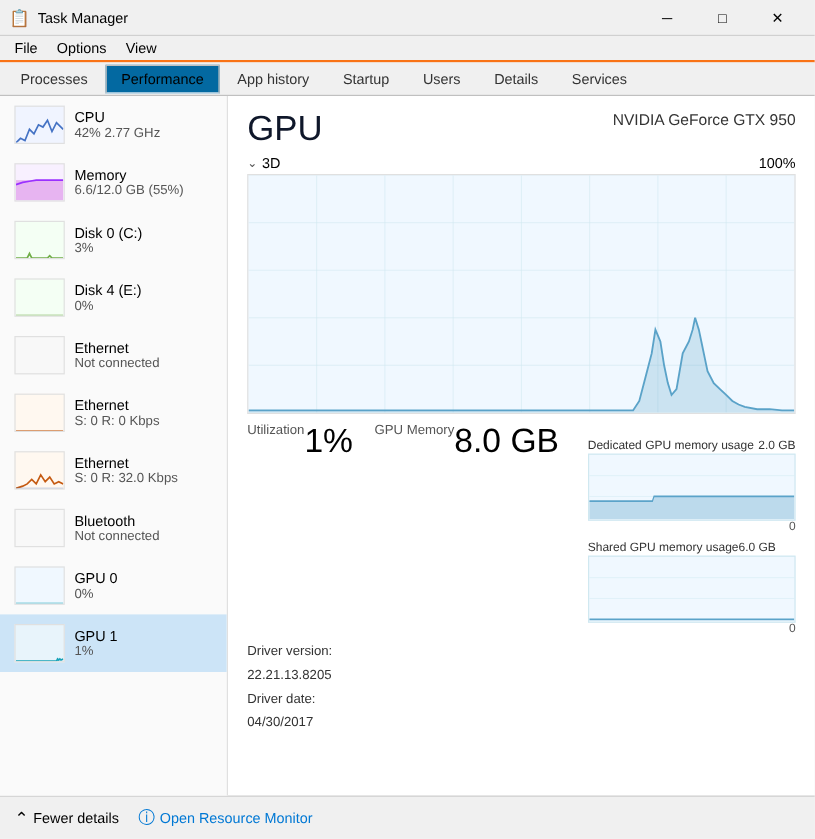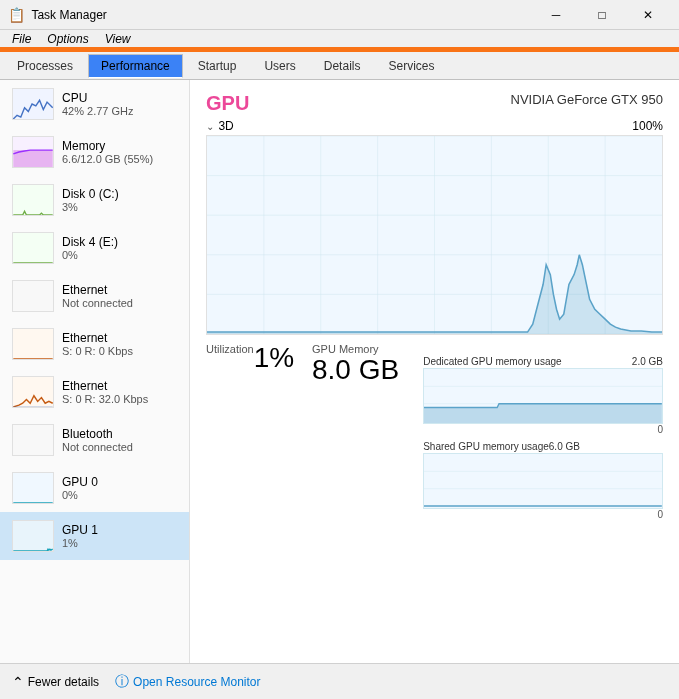--- a/index.html
+++ b/index.html
@@ -5,46 +5,46 @@
     * { box-sizing: border-box; margin: 0; padding: 0; }
     body { font-family: 'Segoe UI', Arial, sans-serif; font-size: 12px; background: #f0f0f0; width: 679px; height: 699px; overflow: hidden; }
 
     
     .title-bar { background: #f0f0f0; height: 30px; display: flex; align-items: center; padding: 0 8px; border-bottom: 1px solid #d0d0d0; justify-content: space-between; }
     .title-bar-left { display: flex; align-items: center; gap: 6px; }
     .title-bar-controls { display: flex; gap: 0; }
     .title-bar-btn { width: 46px; height: 30px; border: none; background: transparent; font-size: 12px; cursor: pointer; display: flex; align-items: center; justify-content: center; }
 
     
-    .menu-bar { height: 22px; display: flex; align-items: center; padding: 0 4px; background: #f0f0f0; border-bottom: 5px solid #f97316; font-style: italic; }
+    .menu-bar { height: 22px; display: flex; align-items: center; padding: 0 4px; background: #f0f0f0; border-bottom: 2px solid #f97316; }
     .menu-item { padding: 2px 8px; font-size: 12px; cursor: pointer; }
 
     
     .tabs { display: flex; align-items: center; background: #f0f0f0; border-bottom: 1px solid #c0c0c0; padding: 0 4px; height: 28px; }
     .tab { padding: 4px 12px; font-size: 12px; cursor: pointer; border: 1px solid transparent; border-bottom: none; margin-right: 2px; color: #333; }
-    .tab.active { background: #3b82f6; border-color: #c0c0c0; border-bottom: 1px solid #fff; margin-bottom: -1px; color: #000; }
+    .tab.active { background: #0369a1; border-color: #c0c0c0; border-bottom: 1px solid #fff; margin-bottom: -1px; color: #000; }
 
     
     .main { display: flex; height: calc(699px - 30px - 22px - 28px - 36px); background: #fff; }
 
     
     .sidebar { width: 190px; border-right: 1px solid #e0e0e0; overflow-y: auto; background: #fafafa; }
     .sidebar-item { display: flex; align-items: center; padding: 6px 12px; cursor: pointer; gap: 8px; min-height: 48px; }
     .sidebar-item.active { background: #cce4f7; }
     .sidebar-item-thumb { width: 42px; height: 32px; border: 1px solid #e0e0e0; background: #f8f8f8; flex-shrink: 0; position: relative; overflow: hidden; }
     .sidebar-item-info { display: flex; flex-direction: column; }
     .sidebar-item-name { font-size: 12px; font-weight: 400; color: #000; }
     .sidebar-item-value { font-size: 11px; color: #555; }
 
     
     .content { flex: 1; padding: 12px 16px; overflow-y: auto; }
 
     
     .gpu-header { display: flex; justify-content: space-between; align-items: flex-start; margin-bottom: 4px; }
-    .gpu-title { font-size: 20px; font-weight: 700; color: #ec4899; }
+    .gpu-title { font-size: 29px; font-weight: 400; color: #0f172a; }
     .gpu-model { font-size: 13px; color: #333; }
 
     
     .chart-container { margin-bottom: 8px; }
     .chart-label-row { display: flex; justify-content: space-between; align-items: center; margin-bottom: 2px; }
     .main-chart { width: 100%; height: 200px; border: 1px solid #e0e0e0; background: #f0f8ff; position: relative; overflow: hidden; }
 
     
     .bottom-bar { height: 36px; background: #f0f0f0; border-top: 1px solid #d0d0d0; display: flex; align-items: center; padding: 0 12px; gap: 16px; }
     .bottom-btn { display: flex; align-items: center; gap: 4px; font-size: 12px; cursor: pointer; color: #000; background: none; border: none; }
@@ -73,20 +73,21 @@
 
 <div class="menu-bar">
   <span class="menu-item">File</span>
   <span class="menu-item">Options</span>
   <span class="menu-item">View</span>
 </div>
 
 <div class="tabs">
   <div class="tab">Processes</div>
   <div class="tab active">Performance</div>
+  <div class="tab">App history</div>
   <div class="tab">Startup</div>
   <div class="tab">Users</div>
   <div class="tab">Details</div>
   <div class="tab">Services</div>
 </div>
 
 <div class="main">
 
   <div class="sidebar">
 
@@ -244,21 +245,21 @@
           <polygon points="0,200 0,198 30,198 60,198 90,198 120,198 150,198 180,198 210,198 240,198 270,198 290,198 300,198 310,198 315,190 320,170 325,150 328,130 332,140 335,160 338,175 341,185 345,180 350,150 355,140 358,130 360,120 363,130 365,140 368,155 370,165 375,175 380,180 385,185 390,190 395,193 400,195 410,197 420,197 430,198 440,198 440,200" fill="rgba(91,163,201,0.25)"></polygon>
         </svg>
       </div>
     </div>
 
     <div style="display:flex; gap:16px; margin: 6px 0 4px 0; align-items:flex-start;">
       <div style="display:flex;flex-direction:row;min-width:90px;">
         <span style="font-size:11px;color:#555;">Utilization</span>
         <span style="font-size:28px;font-weight:300;line-height:1.1;color:#000;">1%</span>
       </div>
-      <div style="display:flex;flex-direction:column;">
+      <div style="display:flex;flex-direction:row;">
         <span style="font-size:11px;color:#555;">GPU Memory</span>
         <span style="font-size:28px;font-weight:300;line-height:1.1;color:#000;">8.0 GB</span>
       </div>
 
       <div style="flex:1; margin-left:8px;">
 
         <div style="margin-bottom:6px;margin-top:13px;">
           <div style="display:flex;justify-content:space-between;font-size:10px;color:#333;margin-bottom:1px;">
             <span>Dedicated GPU memory usage</span>
             <span>2.0 GB</span>
@@ -286,20 +287,28 @@
               <line x1="0" y1="18" x2="260" y2="18" stroke="#d0e8f0" stroke-width="0.5"></line>
               <line x1="0" y1="36" x2="260" y2="36" stroke="#d0e8f0" stroke-width="0.5"></line>
               <polyline points="0,54 260,54" fill="none" stroke="#5BA3C9" stroke-width="1.5"></polyline>
             </svg>
           </div>
           <div style="font-size:10px;color:#555;text-align:right;">0</div>
         </div>
       </div>
     </div>
 
+    <div style="font-size:11px;color:#333;line-height:1.8;margin-top:4px;">
+      <div>
+        <span>Driver version:</span>
+      </div>
+      <div style="margin-left:0;">22.21.13.8205</div>
+      <div>Driver date:</div>
+      <div>04/30/2017</div>
+    </div>
 
   </div>
 </div>
 
 <div class="bottom-bar">
   <button class="bottom-btn">
     <span style="font-size:14px;">⌃</span>
     <span>Fewer details</span>
   </button>
   <a class="resource-monitor-link">

